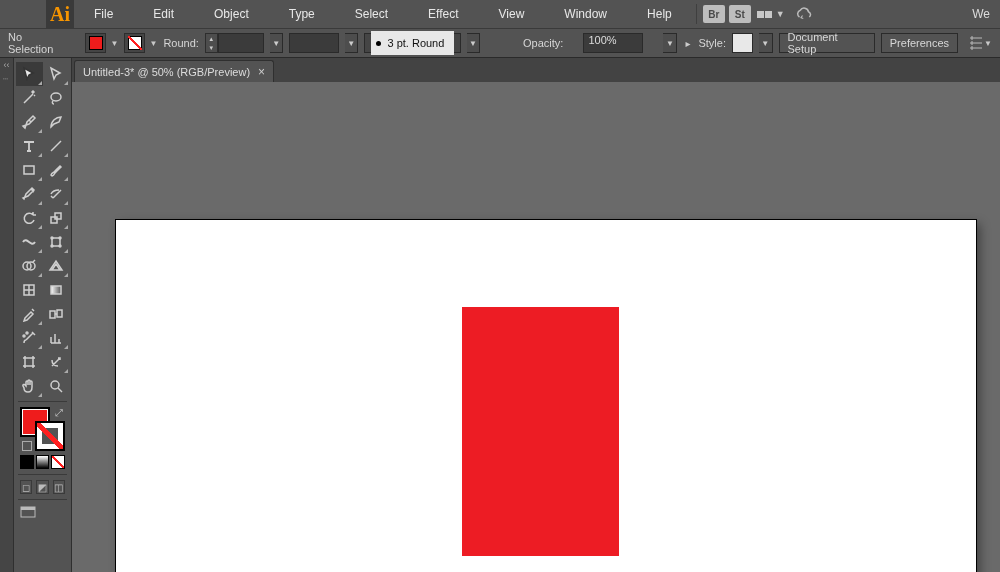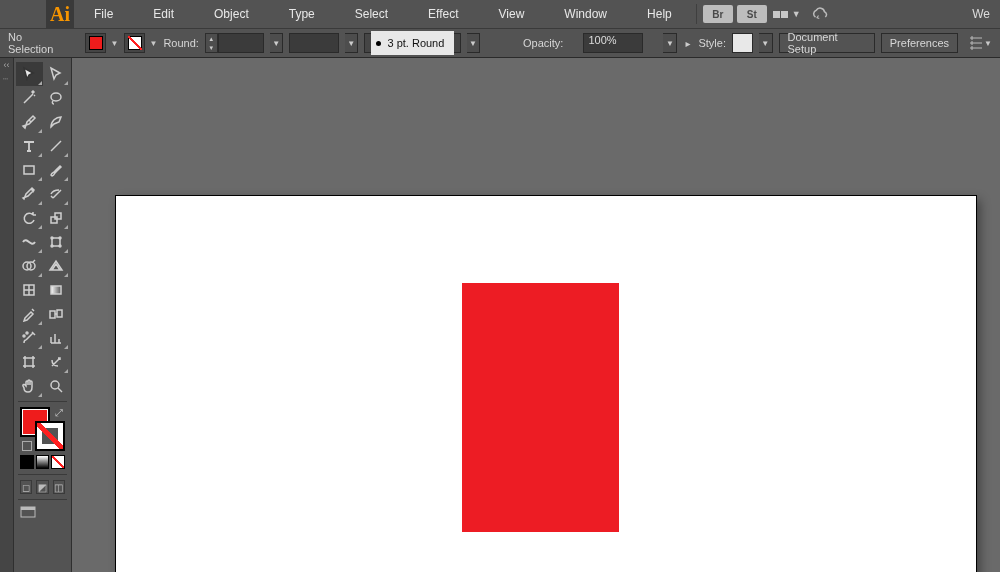--- a/index.html
+++ b/index.html
@@ -26,21 +26,21 @@
     font-family:Georgia,serif;
     margin-left:46px;
   }
   .menu-item {
     padding:0 20px;
     line-height:28px;
     cursor:default;
   }
   .menu-sep { width:1px; height:20px; background:#3f3f3f; margin:0 4px; }
   .ws-badge {
-    width:30px;height:18px;background:#bdbdbd;color:#4a4a4a;
+    width:22px;height:18px;background:#bdbdbd;color:#4a4a4a;
     display:flex;align-items:center;justify-content:center;
     font-size:10px;font-weight:bold;border-radius:2px;margin:0 2px;
   }
   .ws-arrange { display:flex;align-items:center;gap:1px;margin:0 4px; }
   .ws-arrange .blk { width:7px;height:7px;background:#c8c8c8; }
   .ws-arrange .caret { margin-left:3px;font-size:9px;color:#c8c8c8; }
   .cloud-sync {
     display:flex;align-items:center;margin-left:6px;color:#bbb;
     font-size:14px;
   }
@@ -511,18 +511,24 @@
     <div class="divider"></div>
     <div class="edit-mode">
       <svg width="16" height="12" viewBox="0 0 16 12">
           <rect x="1" y="1" width="14" height="10" fill="none" stroke="#bbb"></rect>
           <rect x="1" y="1" width="14" height="3" fill="#bbb"></rect>
         </svg>
     </div>
   </div>
 
   <div class="docarea">
+    <div class="tabbar">
+      <div class="doc-tab">
+        <span>Untitled-3* @ 50% (RGB/Preview)</span>
+        <span class="close">×</span>
+      </div>
+    </div>
     <div class="canvas-wrap">
       <div class="artboard"></div>
       <div class="red-rect"></div>
     </div>
   </div>
 </div>
 
 </body></html>

